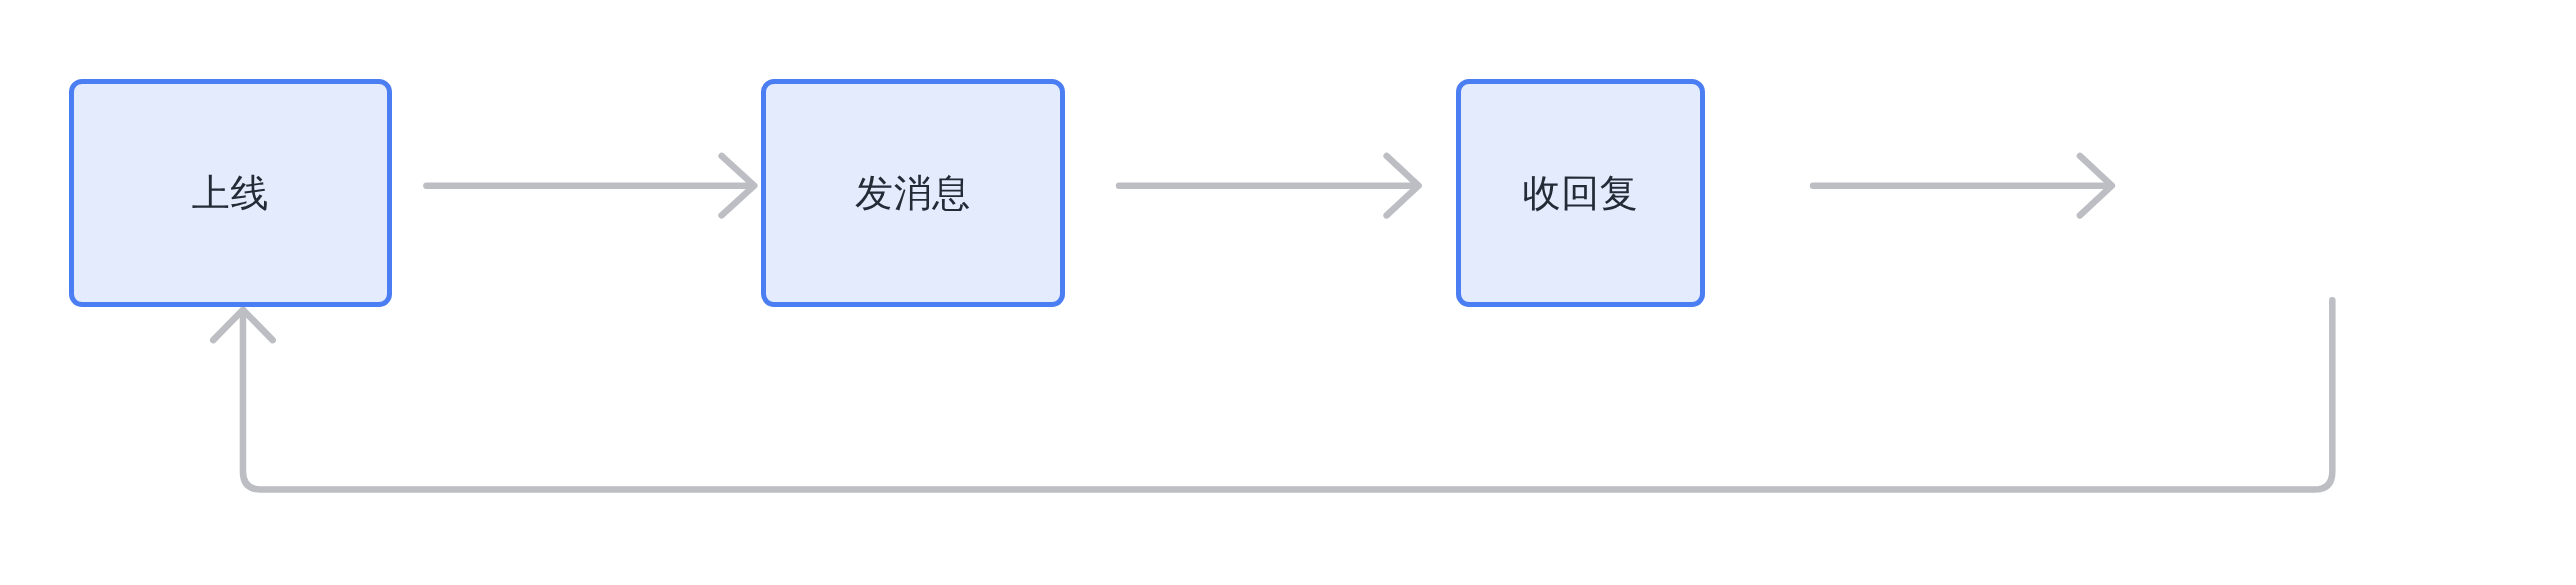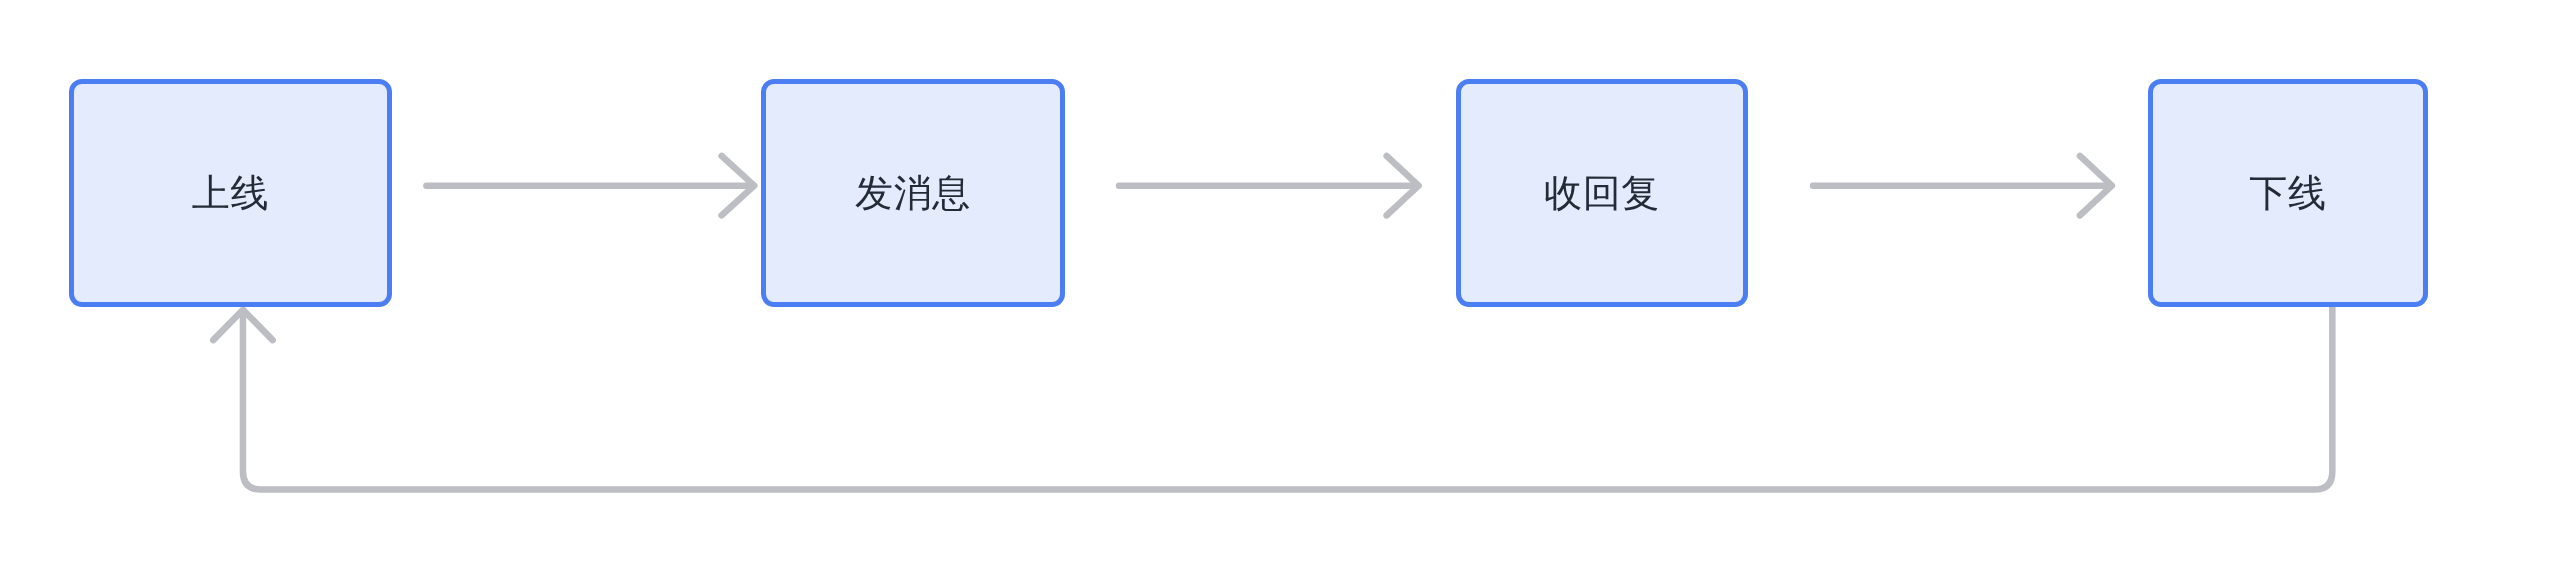--- a/index.html
+++ b/index.html
@@ -43,21 +43,21 @@
   .node-label {
     font-size: 38px;
     line-height: 1;
     color: #232b36;
     letter-spacing: 0.7px;
     white-space: nowrap;
     font-weight: 400;
   }
   #node-online   { left: 69px;   width: 323px; }
   #node-send     { left: 761px; width: 304px; align-items: center; }
-  #node-receive  { left: 1456px; width: 292px; text-align: center; }
+  #node-receive  { left: 1456px; width: 249px; text-align: center; }
   #node-offline  { left: 2148px; width: 280px; }
 </style>
 </head>
 <body>
 
 <div id="diagram-canvas">
 
   <svg id="edge-layer" viewBox="0 0 3552 808" width="2576" height="586" xmlns="http://www.w3.org/2000/svg" aria-hidden="true">
 
     <g fill="none" stroke="#bcbec3" stroke-width="9" stroke-linecap="round" stroke-linejoin="round">
@@ -95,18 +95,15 @@
   </div>
 
   <div class="node" id="node-send">
     <span class="node-label">发消息</span>
   </div>
 
   <div class="node" id="node-receive">
     <span class="node-label">收回复</span>
   </div>
 
-  <div class="node" id="node-offline">
-    <span class="node-label">下线</span>
-  </div>
 
 </div>
 
 
 </body></html>

